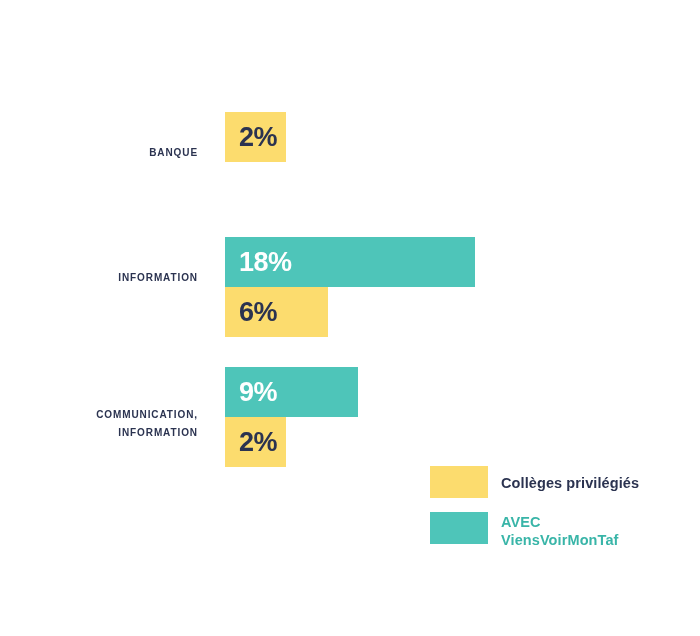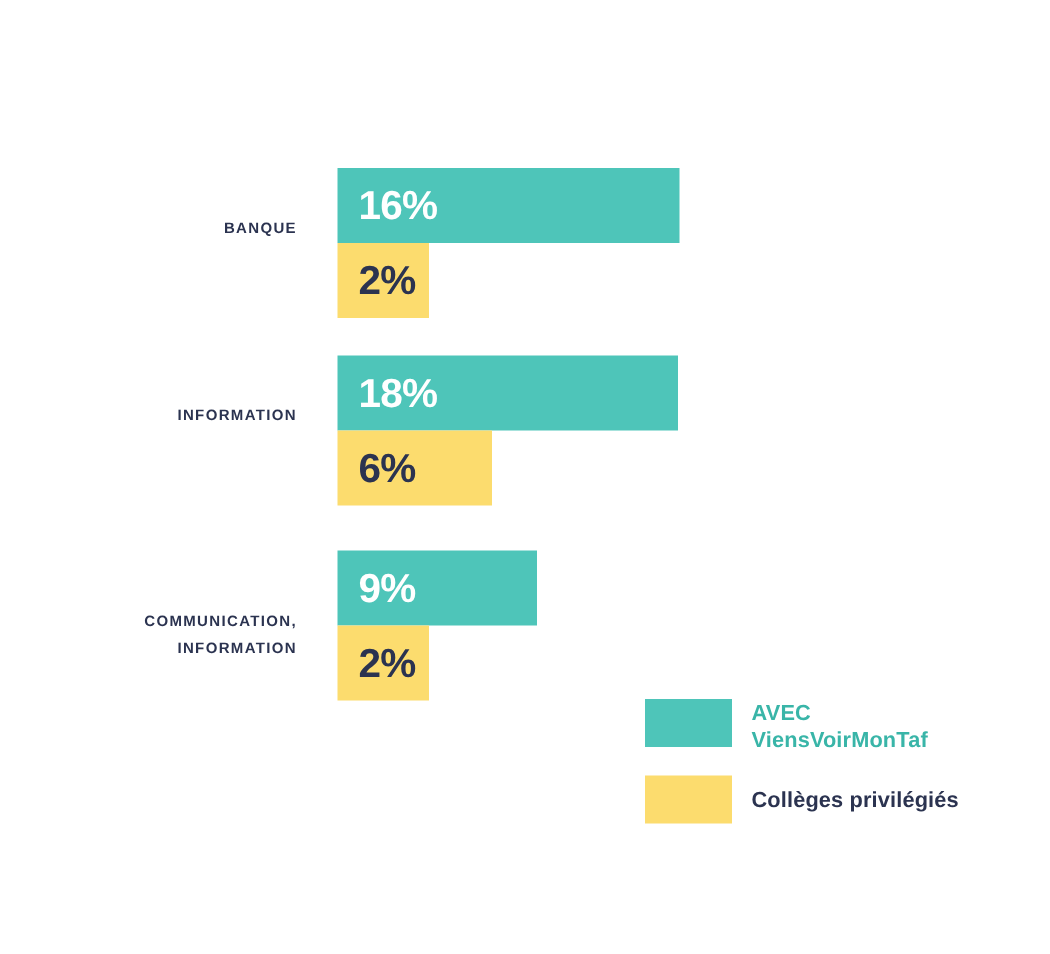--- a/index.html
+++ b/index.html
@@ -100,33 +100,30 @@
   .legend-text.secondary { color: #2b3350; padding-top: 8px; }
 </style>
 </head>
 <body>
 
 <div id="chart-root">
 
   <div class="group" style="top:112px;">
     <div class="group-label" style="top:32px;">BANQUE</div>
     <div class="bars">
-      <div class="bar bar-primary" style="width:228px;">
-        <span class="bar-value">16%</span>
-      </div>
       <div class="bar bar-secondary" style="width:61px;">
         <span class="bar-value">2%</span>
       </div>
     </div>
   </div>
 
   <div class="group" style="top:237px;">
     <div class="group-label" style="top:32px;">INFORMATION</div>
     <div class="bars">
-      <div class="bar bar-primary" style="width:227px;align-items:center;">
+      <div class="bar bar-primary" style="width:250px;align-items:center;">
         <span class="bar-value">18%</span>
       </div>
       <div class="bar bar-secondary" style="width:103px;">
         <span class="bar-value">6%</span>
       </div>
     </div>
   </div>
 
   <div class="group" style="top:367px;">
     <div class="group-label" style="top:23px;margin-top:16px;">COMMUNICATION,
@@ -136,23 +133,23 @@
         <span class="bar-value">9%</span>
       </div>
       <div class="bar bar-secondary" style="width:61px;">
         <span class="bar-value">2%</span>
       </div>
     </div>
   </div>
 
   <div id="legend">
     <div class="legend-row">
+      <span class="legend-swatch secondary"></span>
+      <span class="legend-text secondary">Collèges privilégiés</span>
+    </div>
+    <div class="legend-row">
       <span class="legend-swatch primary"></span>
       <span class="legend-text primary">AVEC
 ViensVoirMonTaf</span>
-    </div>
-    <div class="legend-row">
-      <span class="legend-swatch secondary"></span>
-      <span class="legend-text secondary">Collèges privilégiés</span>
     </div>
   </div>
 
 </div>
 
 </body></html>

